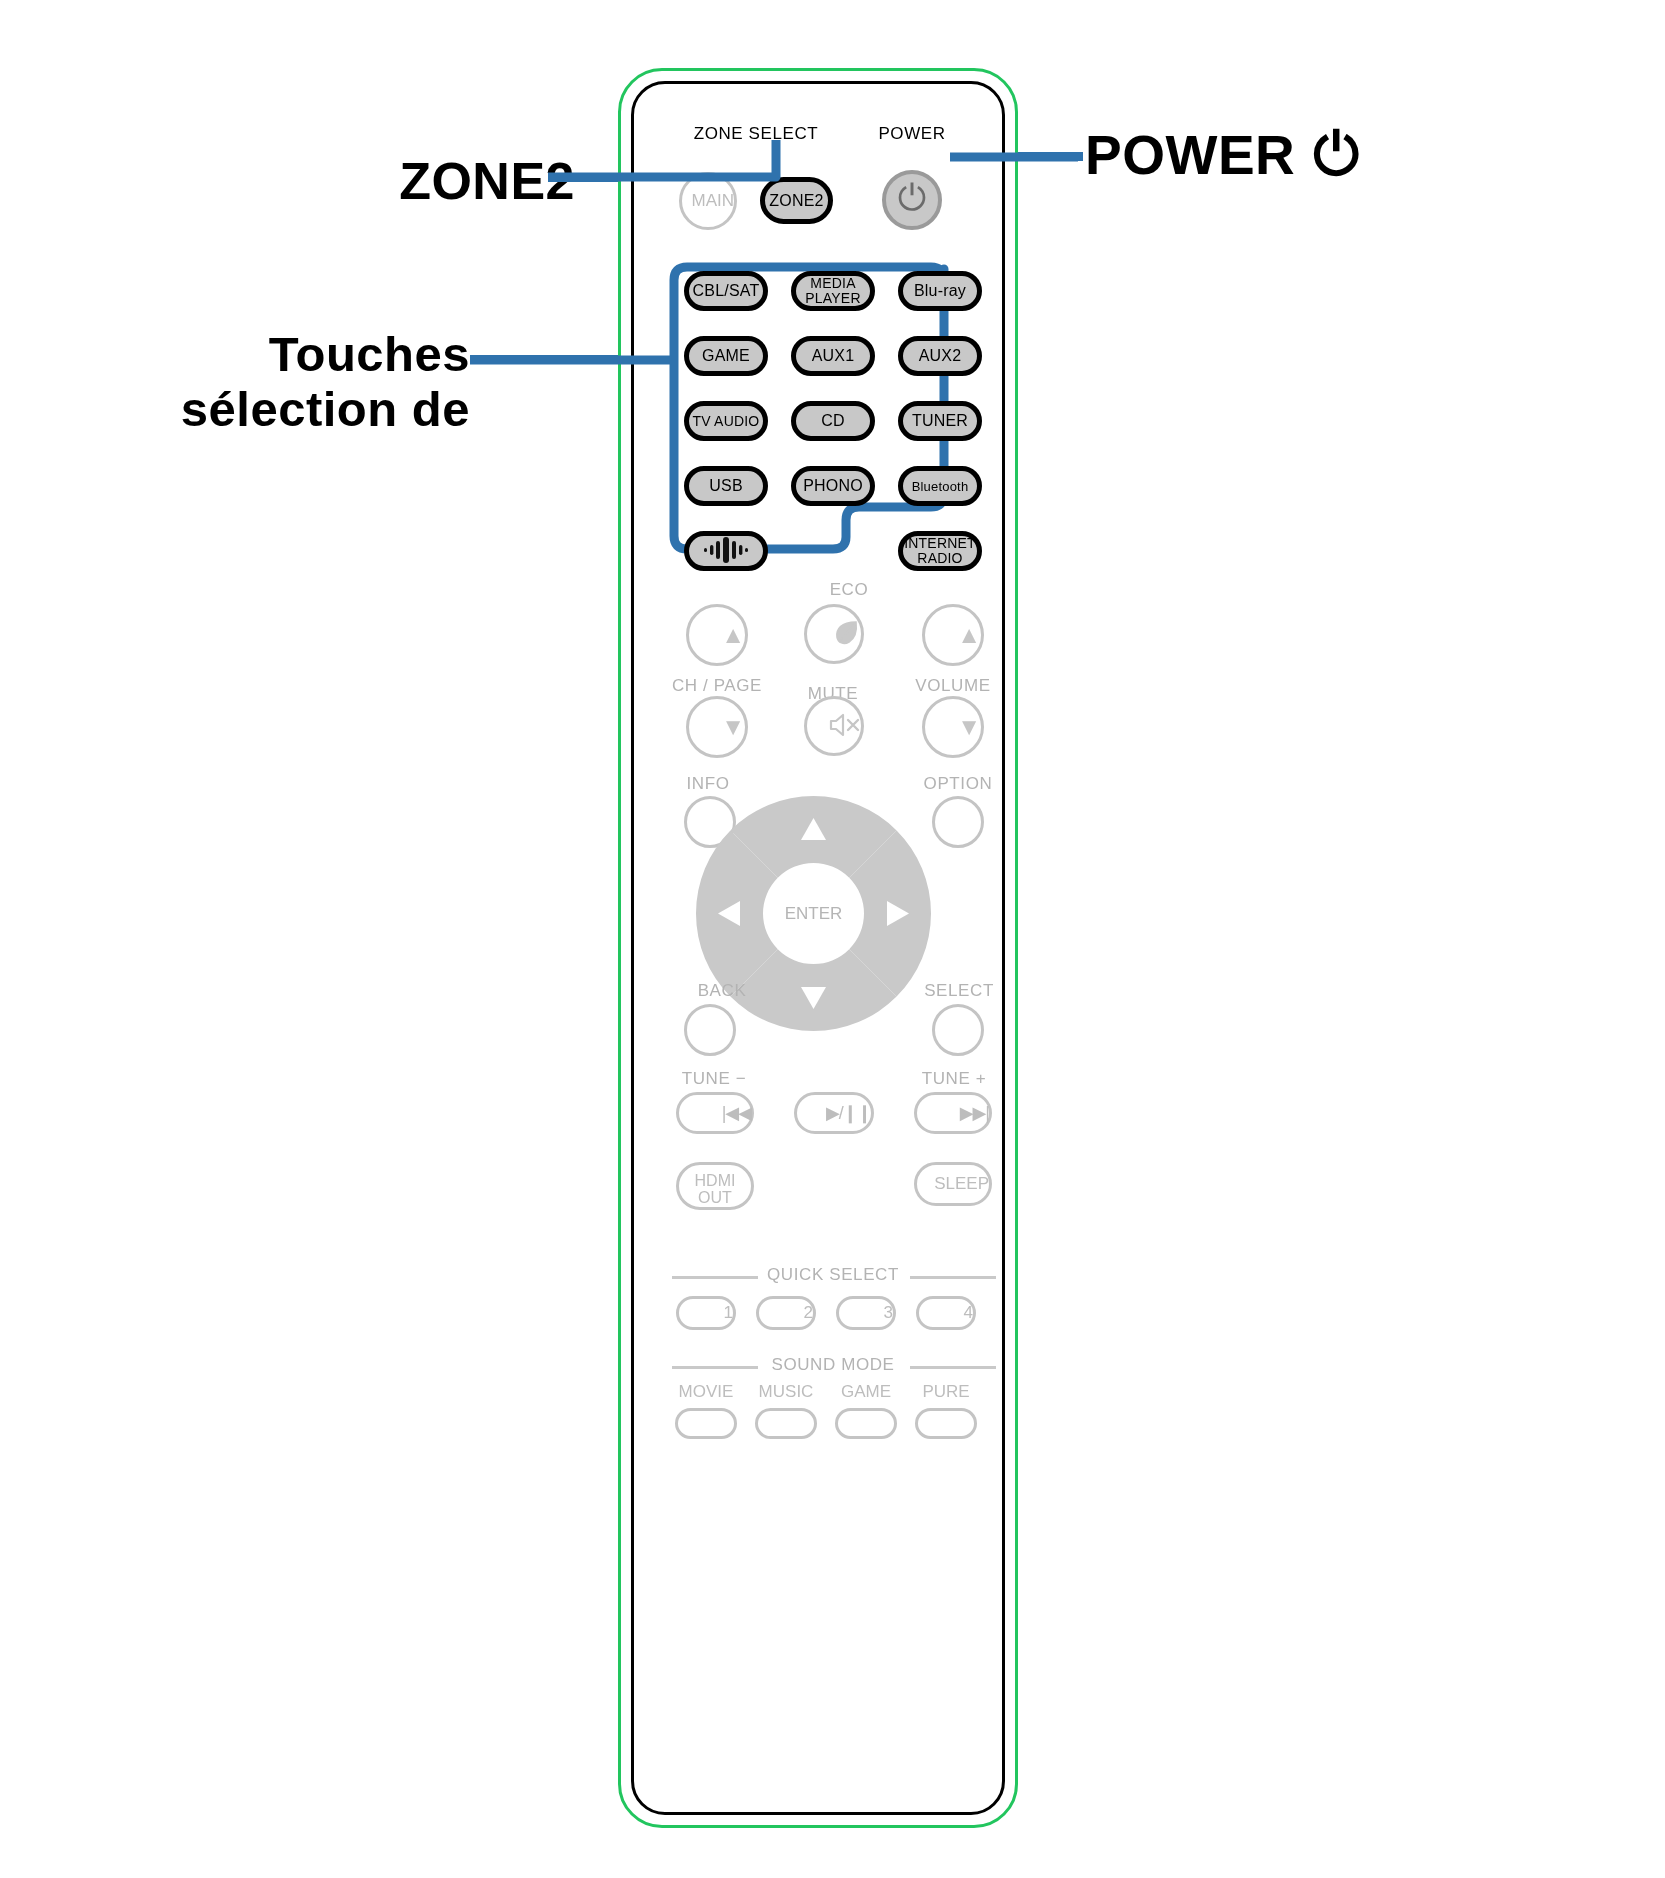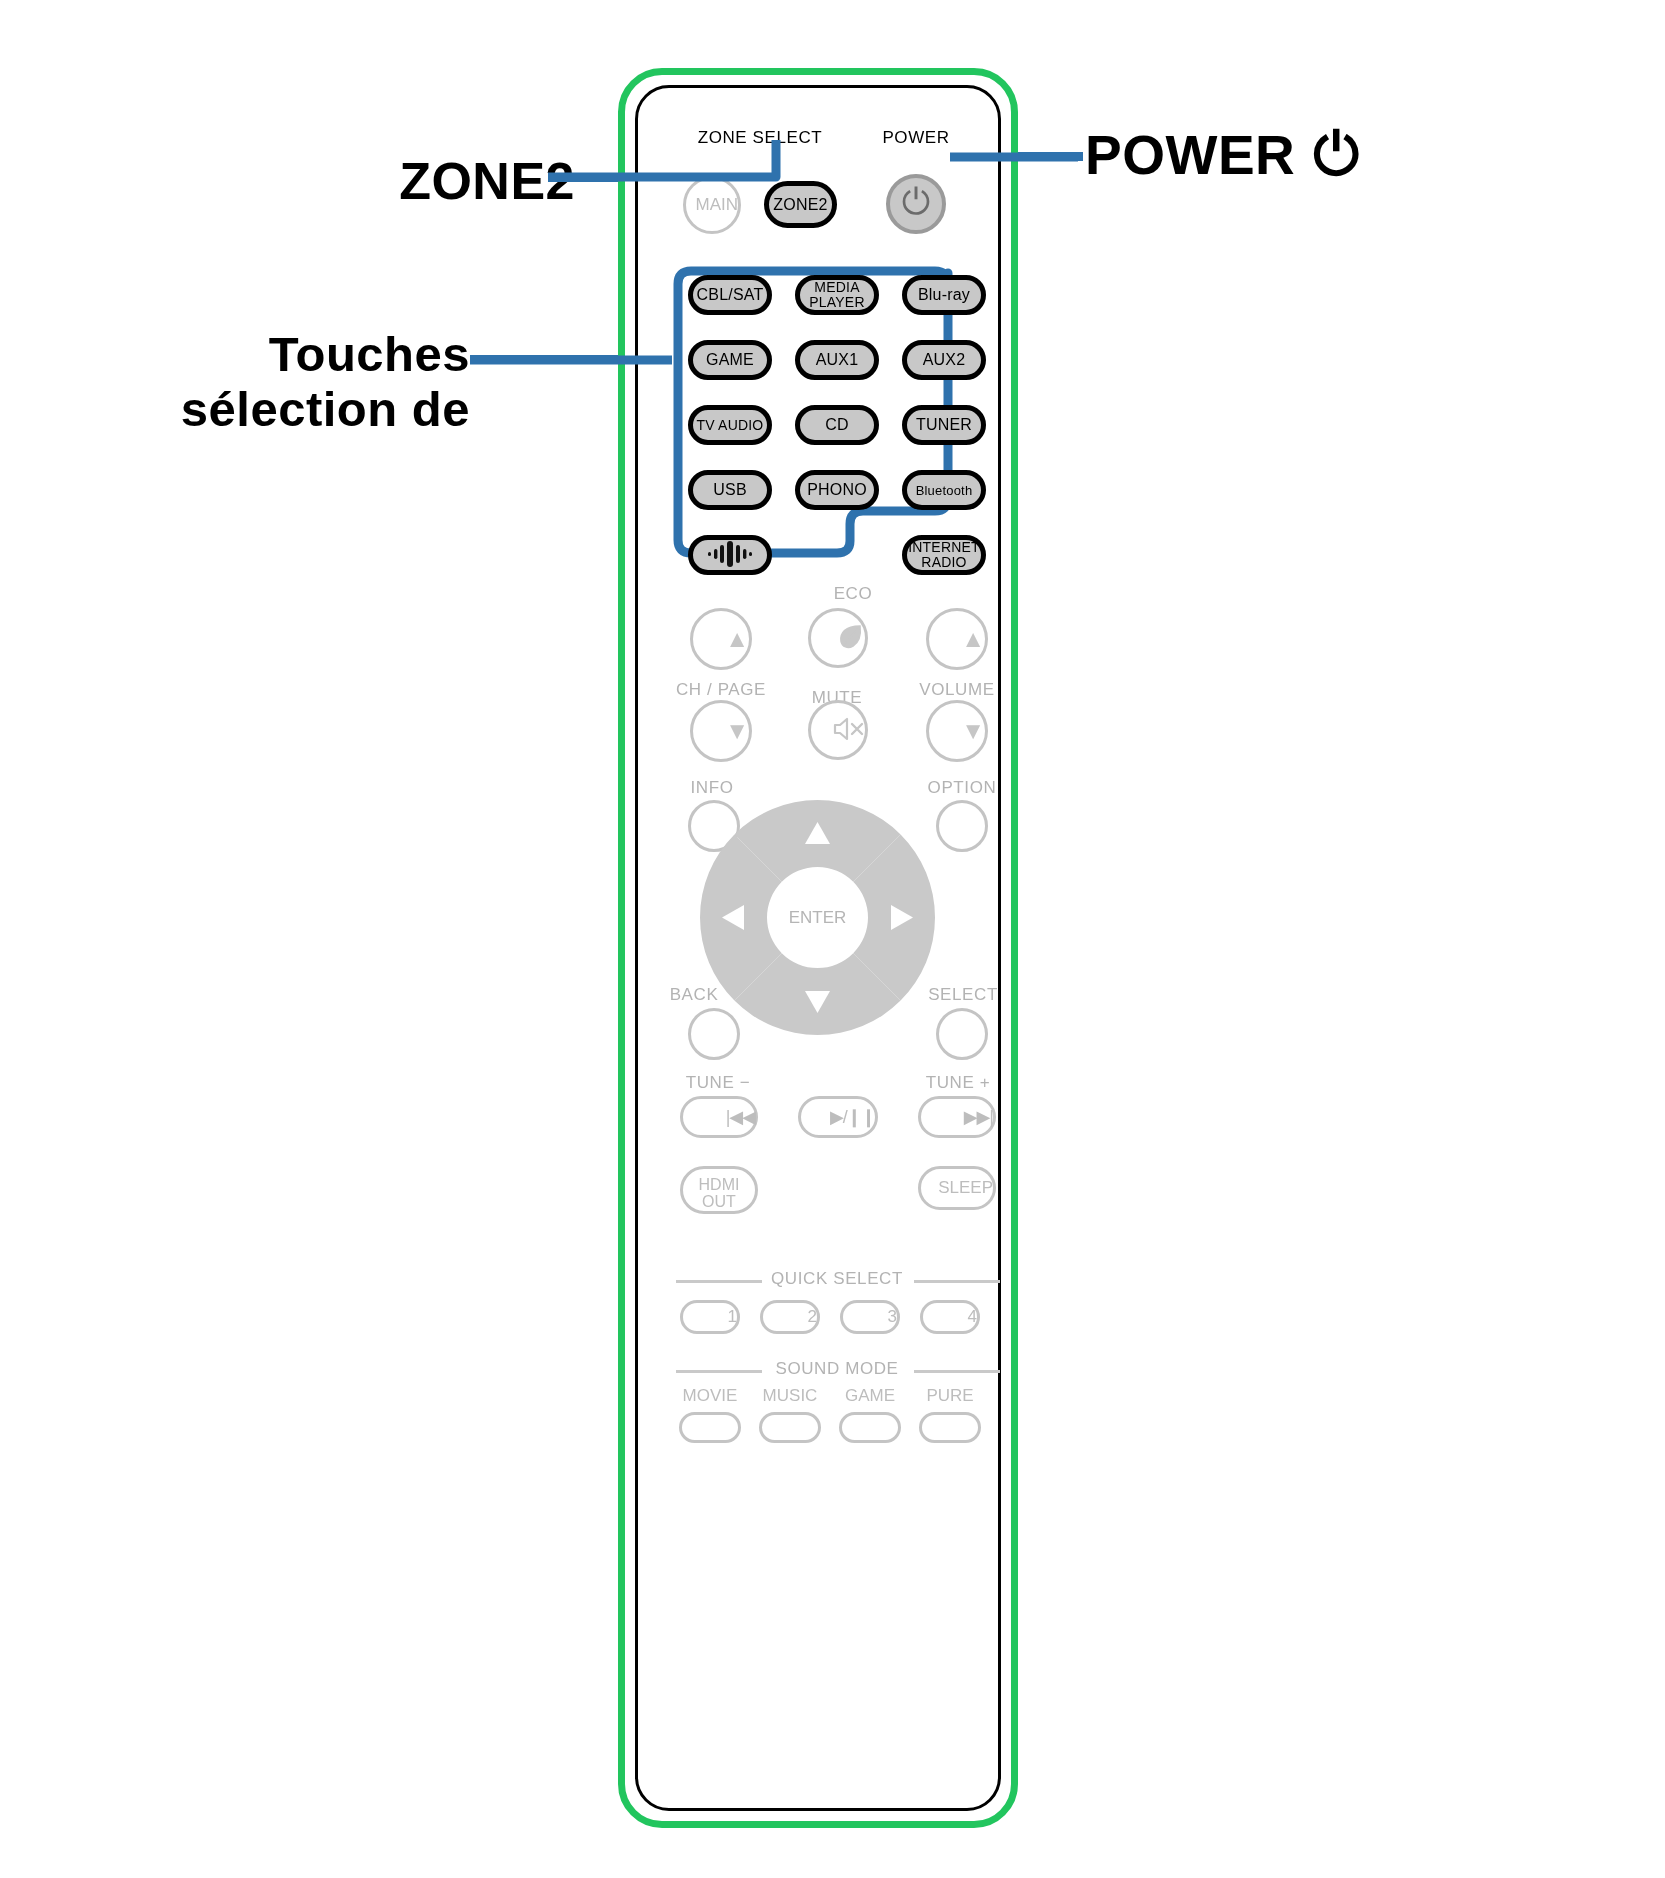--- a/index.html
+++ b/index.html
@@ -62,21 +62,21 @@
   #leader-sources { left: 470px; top: 355px; width: 205px; height: 9px; }
   #leader-power { left: 953px; top: 152px; width: 130px; height: 9px; }
 
   
   #remote-outer {
     position: absolute;
     left: 618px;
     top: 68px;
     width: 400px;
     height: 1760px;
-    border: 7px solid #22c55e;
+    border: 3px solid #22c55e;
     border-radius: 44px;
     box-sizing: border-box;
     background: #ffffff;
   }
   #remote-inner {
     position: absolute;
     left: 10px;
     top: 10px;
     right: 10px;
     bottom: 10px;
@@ -429,21 +429,21 @@
             <polygon points="117.5,213 130,191 105,191"></polygon>
             <polygon points="22,117.5 44,105 44,130"></polygon>
             <polygon points="213,117.5 191,105 191,130"></polygon>
           </g>
         </svg>
         <div id="cross-enter">
           <span>ENTER</span>
         </div>
       </div>
 
-      <div class="grp-label" style="left:56px; top:897px;">BACK</div>
+      <div class="grp-label" style="left:88px; top:897px;">BACK</div>
       <div class="btn-ghost circle" style="left:50px; top:920px; width:52px; height:52px;"></div>
 
       <div class="grp-label" style="left:325px; top:897px;">SELECT</div>
       <div class="btn-ghost circle" style="left:298px; top:920px; width:52px; height:52px;"></div>
 
       <div class="grp-label" style="left:80px; top:985px;">TUNE −</div>
       <div class="grp-label" style="left:320px; top:985px;">TUNE +</div>
 
       <div class="btn-ghost" style="left:42px; top:1008px; width:78px; height:42px;">
         <span style="font-size:18px; letter-spacing:-1px;">|◀◀</span>

